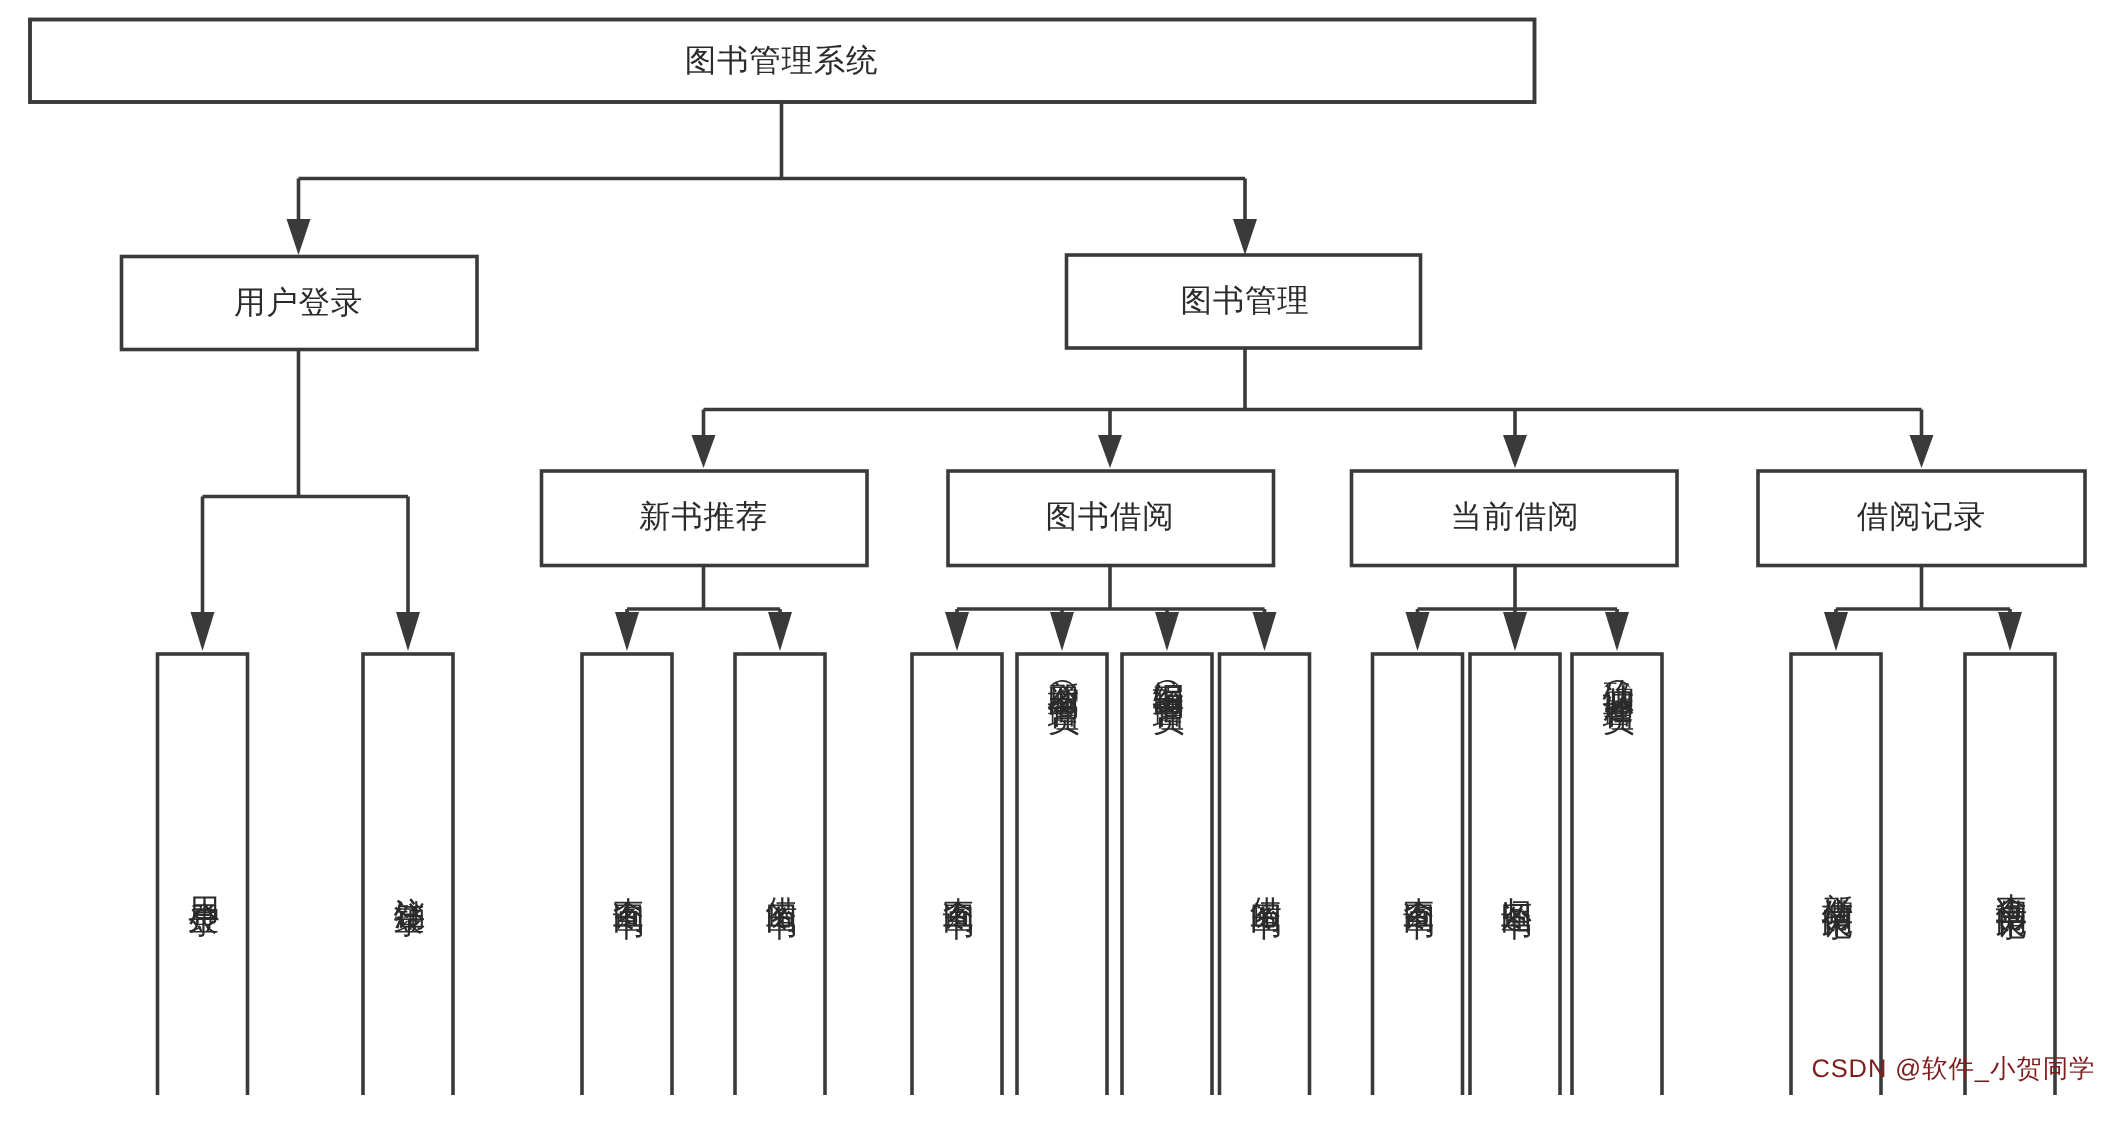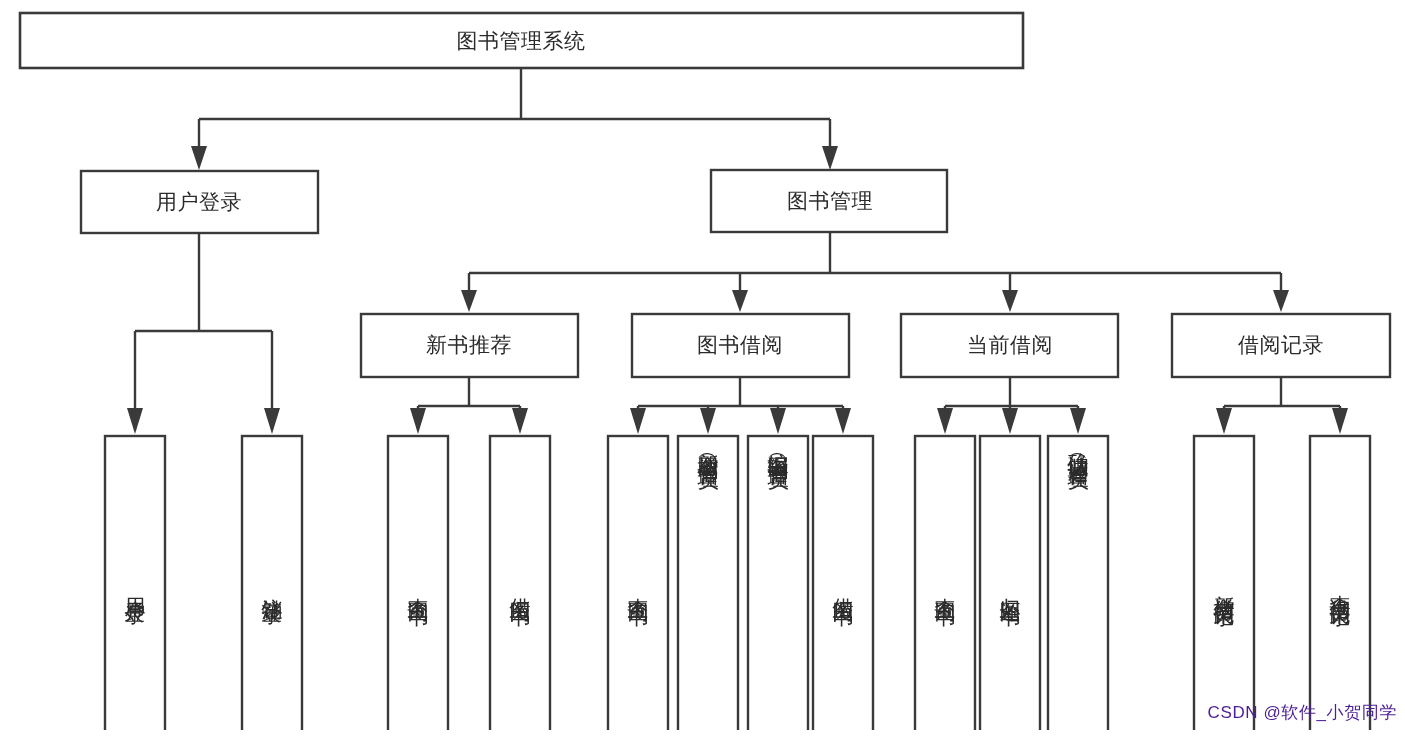--- a/index.html
+++ b/index.html
@@ -71,21 +71,21 @@
     letter-spacing: 2.5px;
     white-space: nowrap;
     text-align: center;
   }
   .watermark {
     position: absolute;
     right: 8px;
     bottom: 6px;
     font-family: "Liberation Sans", "DejaVu Sans", sans-serif;
     font-size: 17px;
-    color: #4c1d95;
+    color: #7f1d1d;
     letter-spacing: 0.6px;
     user-select: none;
     white-space: nowrap;
   }
 </style>
 </head>
 <body>
 
 <div id="diagram-root">
 

